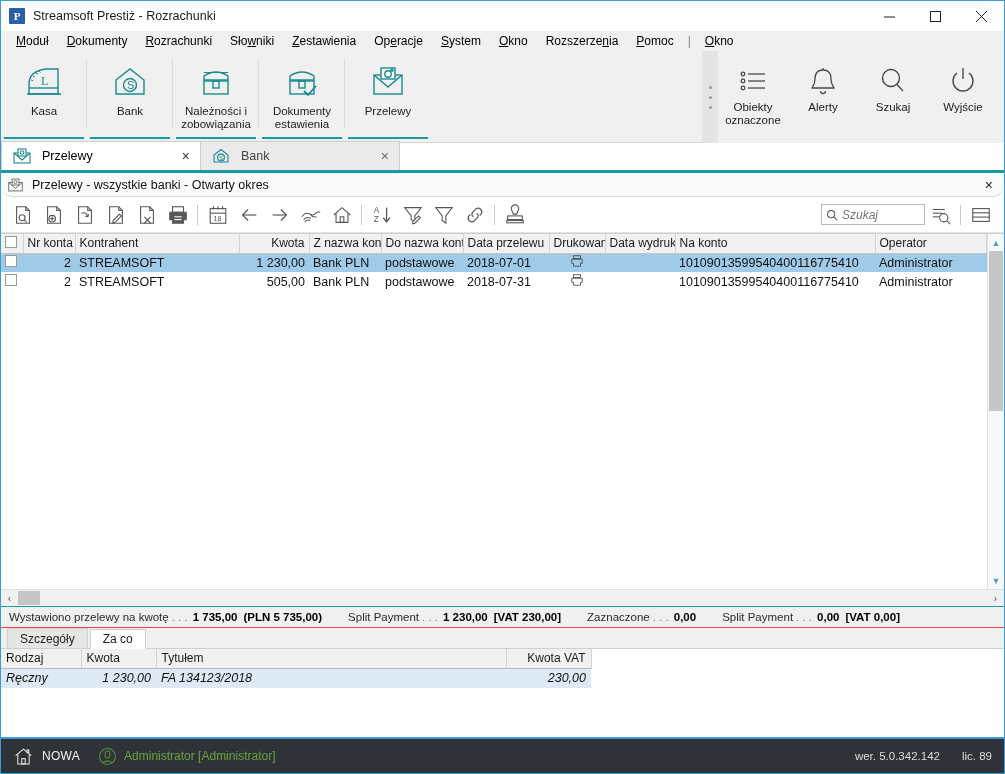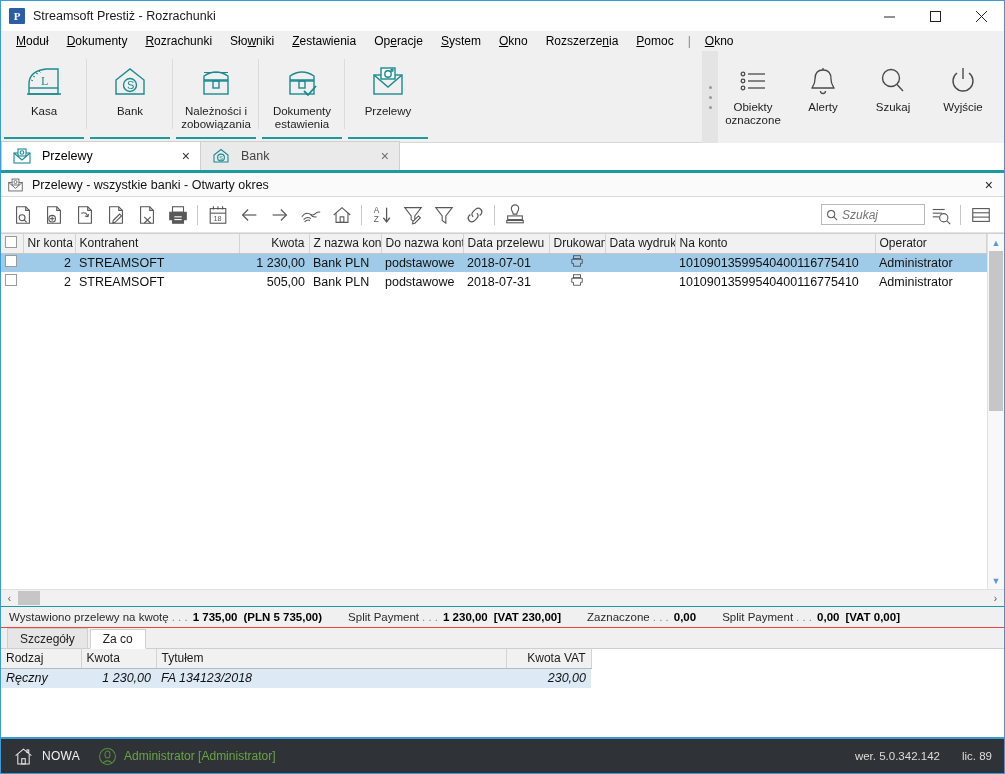--- a/index.html
+++ b/index.html
@@ -138,20 +138,21 @@
   .doctab .tab-x { color: #333; font-size: 14px; margin-left: 14px; padding: 0 2px; }
   .doctab.inactive .tab-x { color: #6c6c6c; }
 
   
   .winhdr {
     height: 24px; min-height: 24px;
     display: flex; align-items: center;
     background: #fafafa;
     border-bottom: 1px solid #d9d9d9;
     padding: 0 8px 0 6px;
+    border-radius: 11px;
   }
   .winhdr .ic { color: #6b6b6b; display: flex; align-items: center; }
   .winhdr .lbl { margin-left: 8px; font-size: 12.5px; color: #111; }
   .winhdr .x { margin-left: auto; font-size: 14px; color: #222; padding: 0 3px; }
 
   
   .acttoolbar {
     height: 36px; min-height: 36px;
     background: #ffffff;
     display: flex; align-items: center;

